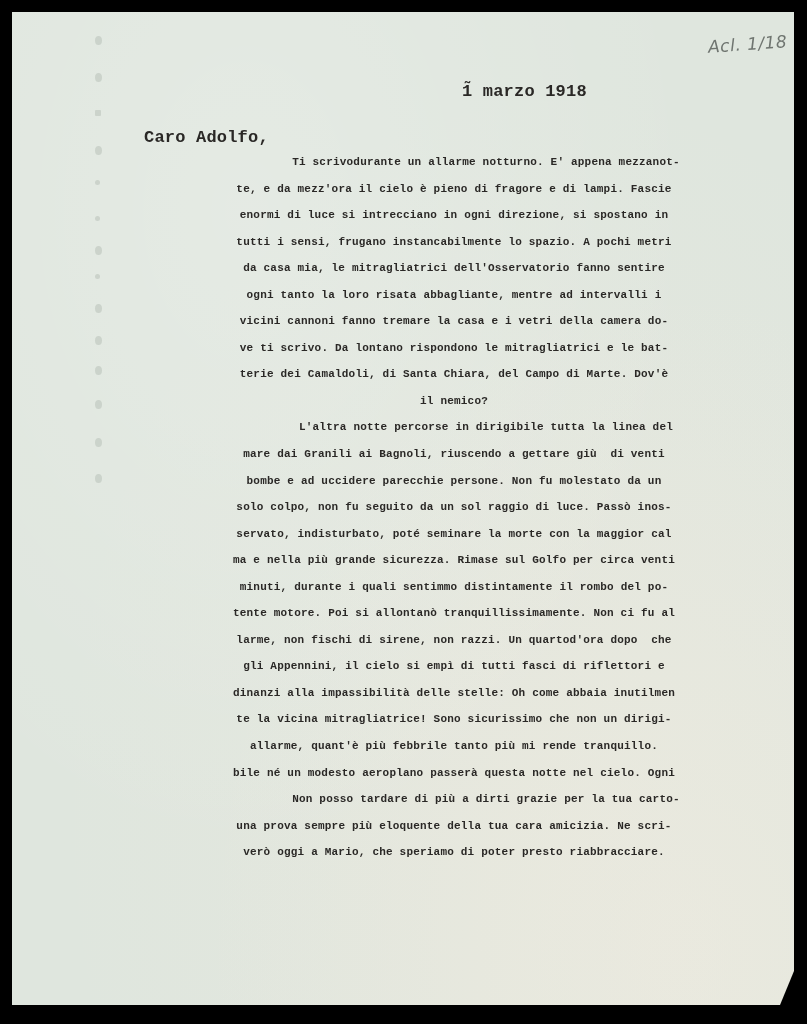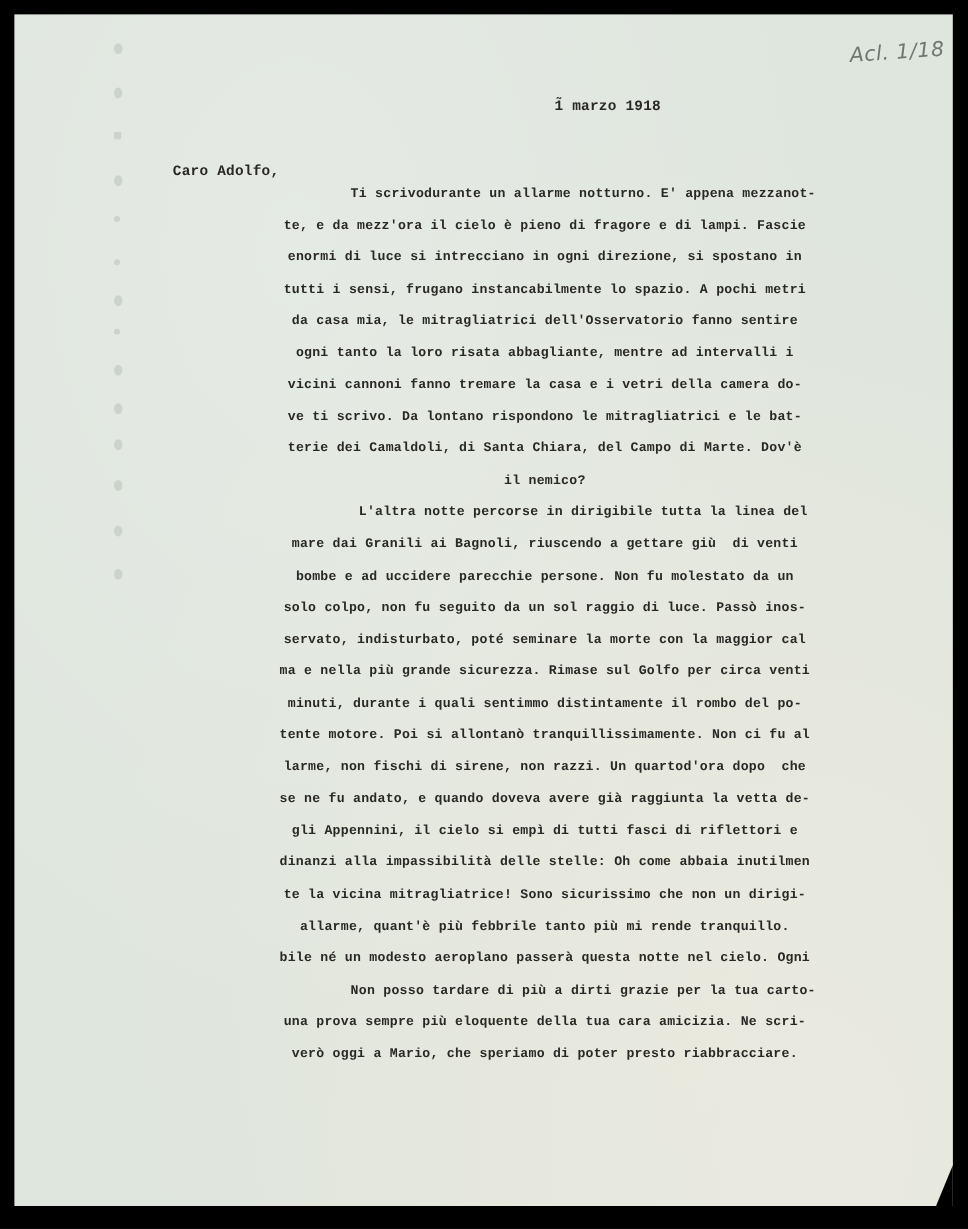--- a/index.html
+++ b/index.html
@@ -53,34 +53,34 @@
       position: absolute;
       left: 3px;
       width: 7px;
       height: 9px;
       border-radius: 50%;
       background: #c6cdc6;
       opacity: 0.8;
     }
     .text {
       font-family: "Liberation Mono", "DejaVu Sans Mono", monospace;
-      font-size: 12px;
+      font-size: 17px;
       color: #2a2826;
       font-weight: bold;
       letter-spacing: 0.2px;
       white-space: pre;
       position: absolute;
     }
     .date {
       left: 462px;
       top: 82px;
     }
     .salutation {
       left: 144px;
-      top: 136px;
+      top: 128px;
     }
     .body-lines {
       position: absolute;
       left: 144px;
       top: 152px;
       width: 620px;
     }
     .line {
       font-family: "Liberation Mono", "DejaVu Sans Mono", monospace;
       font-size: 11px;
@@ -140,21 +140,20 @@
 
   <div class="line indent">L'altra notte percorse in dirigibile tutta la linea del</div>
   <div class="line">mare dai Granili ai Bagnoli, riuscendo a gettare giù  di venti</div>
   <div class="line">bombe e ad uccidere parecchie persone. Non fu molestato da un</div>
   <div class="line">solo colpo, non fu seguito da un sol raggio di luce. Passò inos-</div>
   <div class="line">servato, indisturbato, poté seminare la morte con la maggior cal</div>
   <div class="line">ma e nella più grande sicurezza. Rimase sul Golfo per circa venti</div>
   <div class="line">minuti, durante i quali sentimmo distintamente il rombo del po-</div>
   <div class="line">tente motore. Poi si allontanò tranquillissimamente. Non ci fu al</div>
   <div class="line">larme, non fischi di sirene, non razzi. Un quartod'ora dopo  che</div>
-  <div class="line">se ne fu andato, e quando doveva avere già raggiunta la vetta de-</div>
   <div class="line">gli Appennini, il cielo si empì di tutti fasci di riflettori e</div>
   <div class="line">dinanzi alla impassibilità delle stelle: Oh come abbaia inutilmen</div>
   <div class="line">te la vicina mitragliatrice! Sono sicurissimo che non un dirigi-</div>
   <div class="line">allarme, quant'è più febbrile tanto più mi rende tranquillo.</div>
   <div class="line">bile né un modesto aeroplano passerà questa notte nel cielo. Ogni</div>
 
   <div class="line indent">Non posso tardare di più a dirti grazie per la tua carto-</div>
   <div class="line">una prova sempre più eloquente della tua cara amicizia. Ne scri-</div>
   <div class="line">verò oggi a Mario, che speriamo di poter presto riabbracciare.</div>
 </div>

